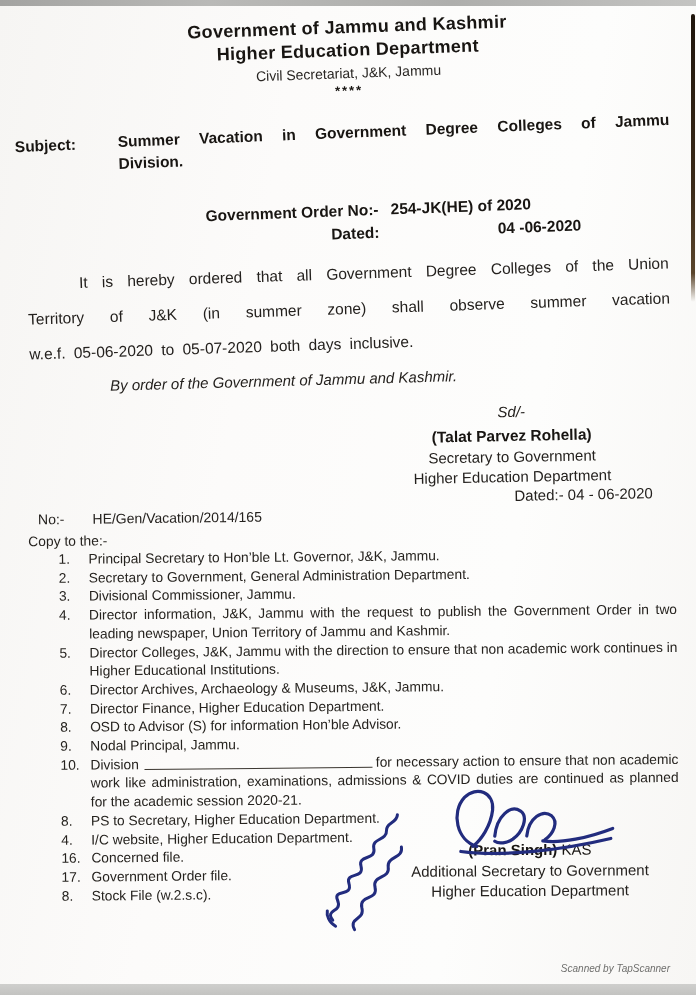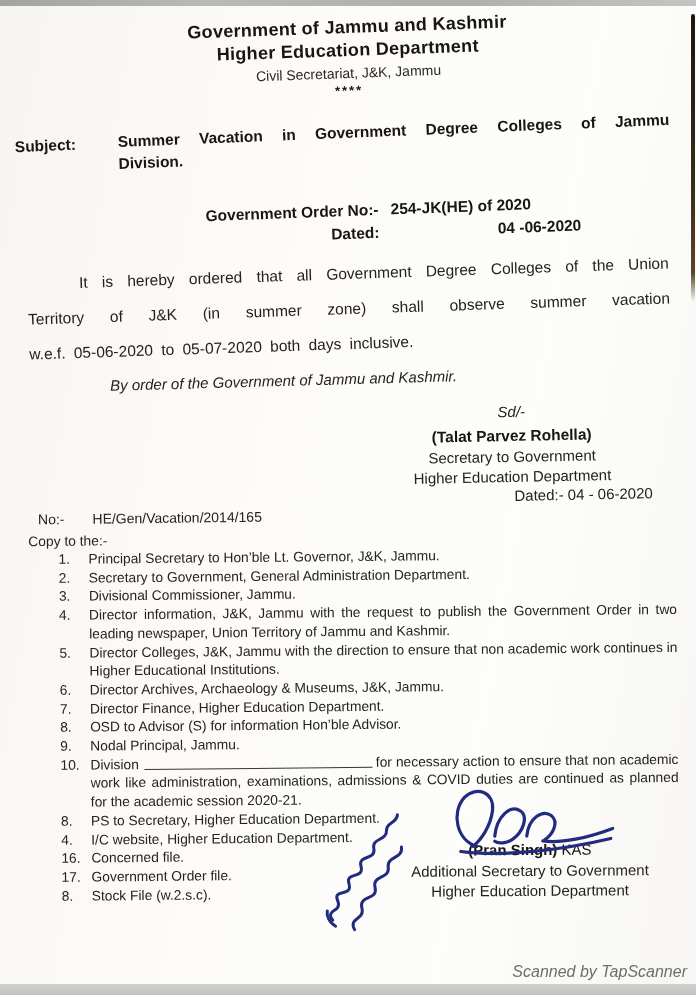--- a/index.html
+++ b/index.html
@@ -76,21 +76,21 @@
 
   
   .sig2 { position: absolute; top: 840px; left: 385px; width: 290px; text-align: center; font-size: 15px; line-height: 20.5px; color: #24211e; transform: rotate(-0.4deg); }
   .sig2 .name { font-size: 15px; color: #181512; }
   .sig2 .name b { font-weight: bold; }
   .scribble { position: absolute; left: 58px; top: -56px; width: 175px; height: 76px; }
   .scribble svg, .diag-sign svg { display: block; width: 100%; height: 100%; }
 
   .diag-sign { position: absolute; left: 312px; top: 852px; width: 135px; height: 60px; transform: rotate(-52deg); transform-origin: 45% 50%; }
 
-  .scanned { position: absolute; top: 963px; right: 9px; font-size: 16px; font-style: italic; color: #6e6e6c; }
+  .scanned { position: absolute; top: 963px; right: 26px; font-size: 10px; font-style: italic; color: #6e6e6c; }
 </style>
 </head>
 <body>
 
 <div class="page">
 
   <div class="top-strip"></div>
   <div class="edge-line"></div>
 
   <div class="header">

